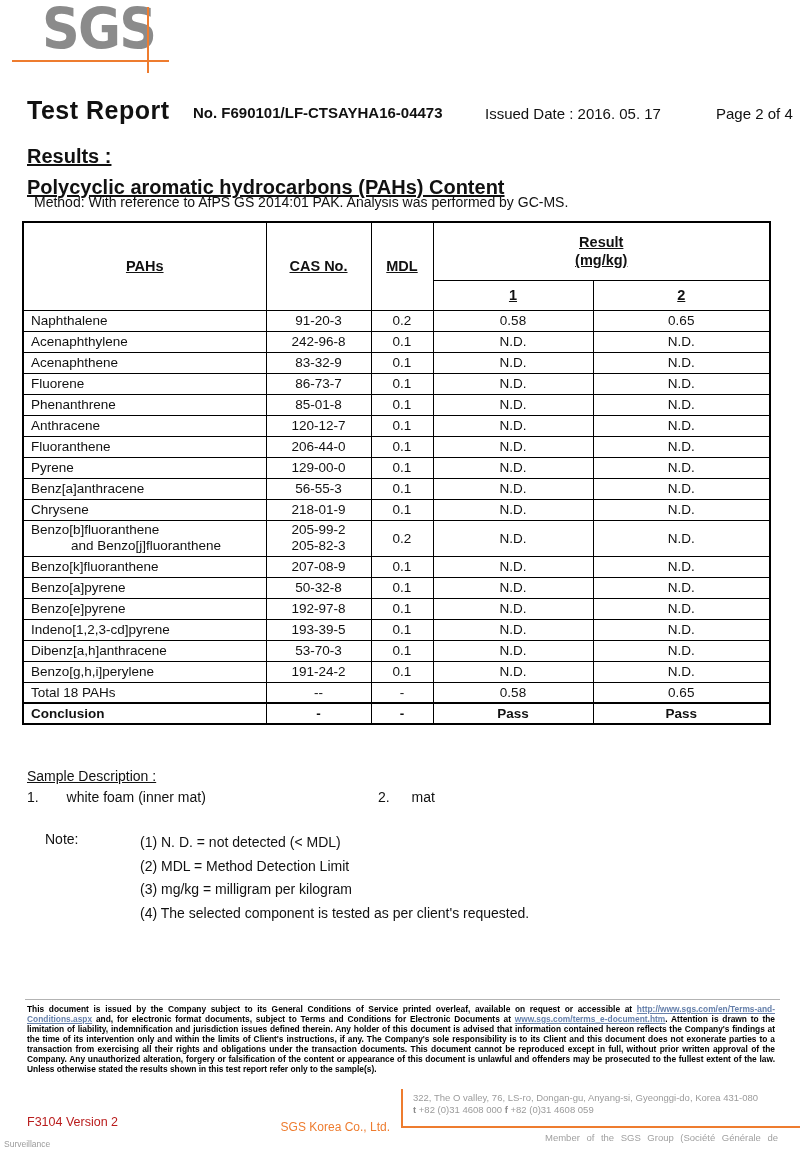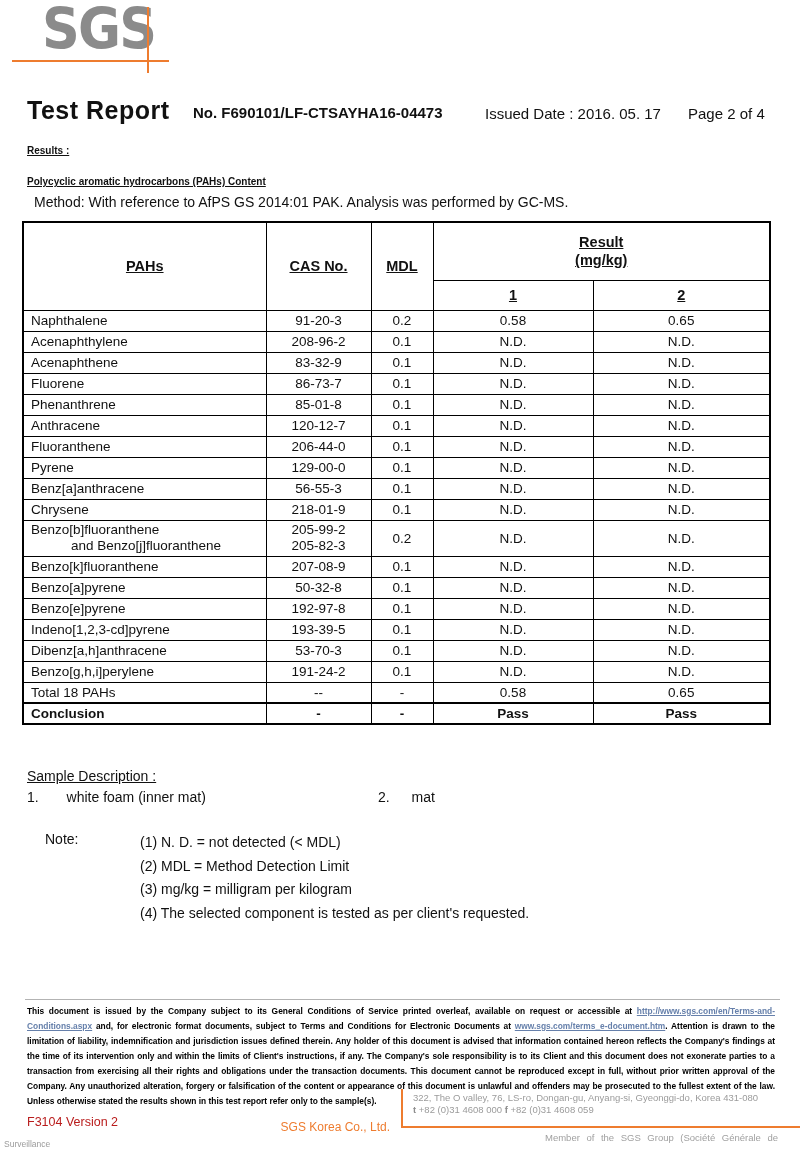--- a/index.html
+++ b/index.html
@@ -13,62 +13,62 @@
                color:#8b8b8b; letter-spacing:-2px; transform:scaleX(.92); transform-origin:left top; }
   .orange-h { background:#ee7c2f; height:2px; }
   .orange-v { background:#ee7c2f; width:2px; }
 
   
   .title { font-size:25px; font-weight:bold; letter-spacing:.5px; }
   .report-no { font-size:15px; font-weight:bold; }
   .hdr-txt { font-size:15px; }
 
   .u { text-decoration:underline; }
-  .sec-heading { font-size:10px; font-weight:bold; text-decoration:underline;text-align:right; }
+  .sec-heading { font-size:20px; font-weight:bold; text-decoration:underline;text-align:right; }
   .body-txt { font-size:14px; }
 
   
   table.pah { border-collapse:collapse; width:747px; table-layout:fixed; background:#fff; }
   table.pah, table.pah th, table.pah td { border:1px solid #000; }
   table.pah { border-width:2px; }
   th.h-main { height:58px; font-size:14.5px; font-weight:bold; text-align:center; vertical-align:middle; }
   th.h-result { border-bottom:2px solid #000; line-height:18px; }
   th.h-sub { height:30px; font-size:14.5px; font-weight:bold; text-align:center; border-bottom:2px solid #000; }
   table.pah tbody td { height:21px; font-size:13.5px; padding:1px 4px; text-align:center; vertical-align:middle; }
   table.pah tbody td.c-name { text-align:left; padding-left:7px; }
   .c-name div, .c-mid div { line-height:16.5px; }
   .c-name .indent { padding-left:40px; }
   tr.row-bold td { font-weight:bold; border-top:2px solid #000; }
 
   
   .note-item { font-size:14px; line-height:23.5px; }
 
   
-  .legal { font-size:8.4px; font-weight:bold; line-height:15px; text-align:justify; color:#000; }
+  .legal { font-size:8.4px; font-weight:bold; line-height:10px; text-align:justify; color:#000; }
   .legal a { color:#6680ab; text-decoration:underline; cursor:pointer; }
   .gray-sm { color:#9b9b9b; }
   .company-orange { color:#ee7c2f; font-weight:normal; font-size:12px;margin-top:28px; }
   .addr { font-size:9.5px; line-height:11.5px; color:#9b9b9b; }
   .addr b { color:#8d8d8d; }
   .member { font-size:9.5px; color:#a0a0a0; text-align:justify; text-align-last:justify; }
   .hairline { background:#b3b3b3; height:1px; }
 </style>
 </head>
 <body>
 
 <div class="page">
 
   <div class="abs logo-text" style="left:42px; top:0px;">SGS</div>
   <div class="abs orange-h" style="left:12px; top:60px; width:157px;"></div>
   <div class="abs orange-v" style="left:147px; top:7px; height:66px;"></div>
 
   <div class="abs title" style="left:27px; top:96px;">Test Report</div>
   <div class="abs report-no" style="left:193px; top:104px;">No. F690101/LF-CTSAYHA16-04473</div>
   <div class="abs hdr-txt" style="left:485px; top:105px;">Issued Date : 2016. 05. 17</div>
-  <div class="abs hdr-txt" style="left:688px; top:105px;">Page 2 of 4</div>
+  <div class="abs hdr-txt" style="left:716px; top:105px;">Page 2 of 4</div>
 
   <div class="abs sec-heading" style="left:27px; top:145px;">Results :</div>
   <div class="abs sec-heading" style="left:27px; top:176px;">Polycyclic aromatic hydrocarbons (PAHs) Content</div>
   <div class="abs body-txt" style="left:34px; top:194px;">Method: With reference to AfPS GS 2014:01 PAK. Analysis was performed by GC-MS.</div>
 
   <table class="pah abs" style="left:22px; top:221px;">
     <colgroup>
       <col style="width:243px">
         <col style="width:105px">
         <col style="width:62px">
@@ -90,21 +90,21 @@
     <tbody>
         <tr>
           <td class="c-name">Naphthalene</td>
           <td class="c-mid">91-20-3</td>
           <td class="c-mid">0.2</td>
           <td class="c-mid">0.58</td>
           <td class="c-mid">0.65</td>
         </tr>
         <tr>
           <td class="c-name">Acenaphthylene</td>
-          <td class="c-mid">208-96-2</td>
+          <td class="c-mid">242-96-8</td>
           <td class="c-mid">0.1</td>
           <td class="c-mid">N.D.</td>
           <td class="c-mid">N.D.</td>
         </tr>
         <tr>
           <td class="c-name">Acenaphthene</td>
           <td class="c-mid">83-32-9</td>
           <td class="c-mid">0.1</td>
           <td class="c-mid">N.D.</td>
           <td class="c-mid">N.D.</td>

